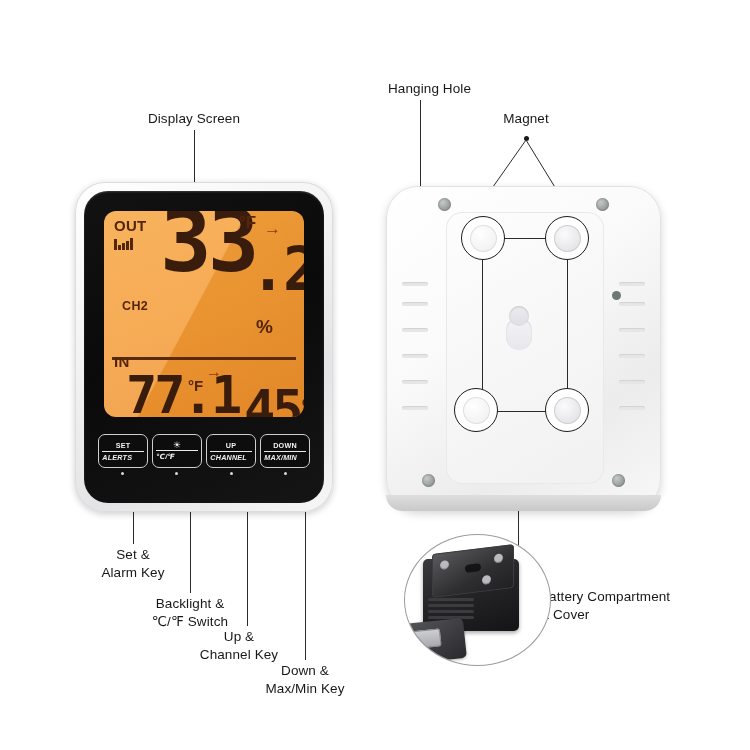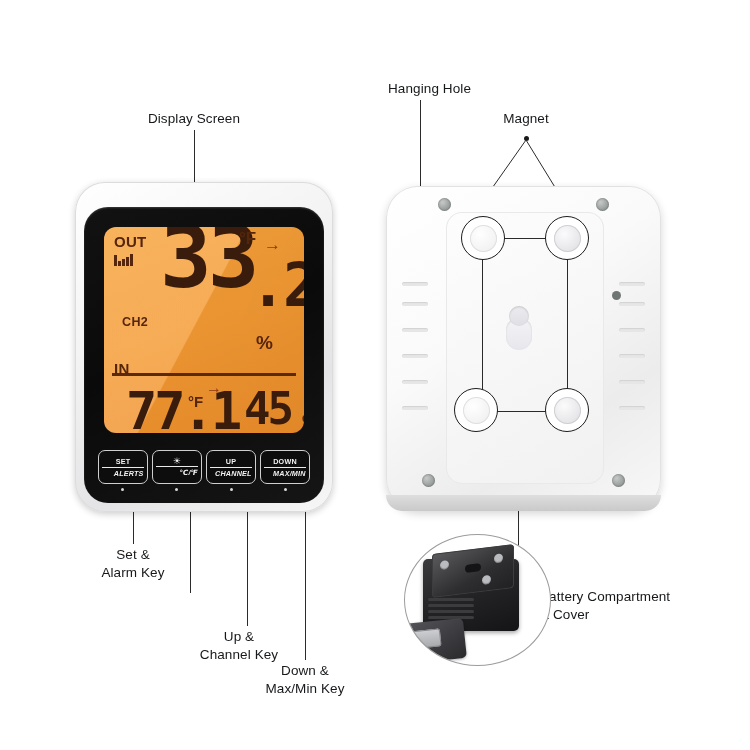--- a/index.html
+++ b/index.html
@@ -30,21 +30,20 @@
     position:absolute;left:75px;top:182px;width:258px;height:330px;
     border-radius:30px;
     background:linear-gradient(150deg,#ffffff 0%,#f3f3f3 38%,#e4e4e6 70%,#f7f7f7 100%);
     box-shadow:0 2px 7px rgba(0,0,0,.20), inset 0 0 0 1px #dcdcdc;
   }
   .front-inner{
     position:absolute;left:9px;top:9px;right:9px;bottom:9px;
     border-radius:24px;
     background:linear-gradient(155deg,#121212 0%,#0a0a0a 45%,#151515 100%);
     box-shadow:inset 0 1px 2px rgba(255,255,255,.18);
-    margin-top:16px;
   }
   .lcd{
     position:absolute;left:20px;top:20px;right:20px;height:206px;
     border-radius:12px;overflow:hidden;
     background:
       linear-gradient(118deg,rgba(255,255,255,.17) 0%,rgba(255,255,255,.17) 46%,rgba(0,0,0,.045) 46.5%,rgba(0,0,0,.06) 100%),
       linear-gradient(160deg,#f7a33c 0%,#f59b34 45%,#ef8f2a 100%);
   }
   
   .seg{
@@ -68,34 +67,34 @@
   .out-dec{position:absolute;left:146px;top:28px;font-size:60px;line-height:1;letter-spacing:-3px;}
   .out-unit{position:absolute;left:135px;top:2px;font-size:17px;font-weight:bold;color:#55250c;}
   .arrow-top{position:absolute;left:160px;top:8px;font-size:17px;color:#8d3a12;}
   .out-hum{
     position:absolute;left:88px;top:72px;font-size:66px;line-height:1;letter-spacing:-3px;
   }
   .out-hum-pct{position:absolute;left:152px;top:105px;font-size:19px;font-weight:bold;color:#55250c;}
 
   .divider{position:absolute;left:8px;right:8px;top:146px;height:2.5px;background:#5a2a10;}
 
-  .lbl-in{position:absolute;left:10px;top:133px;font-size:15px;font-weight:bold;color:#55250c;letter-spacing:.3px;}
+  .lbl-in{position:absolute;left:10px;top:142px;font-size:15px;font-weight:bold;color:#55250c;letter-spacing:.3px;}
   .in-temp{position:absolute;left:22px;top:158px;font-size:52px;line-height:1;letter-spacing:-3px;}
   .in-unit{position:absolute;left:84px;top:166px;font-size:15px;font-weight:bold;color:#55250c;}
   .arrow-in{position:absolute;left:102px;top:152px;font-size:16px;color:#8d3a12;}
-  .in-hum{position:absolute;left:140px;top:160px;font-size:44px;line-height:1;letter-spacing:-3px;}
+  .in-hum{position:absolute;left:140px;top:172px;font-size:52px;line-height:1;letter-spacing:-3px;}
   .in-hum-pct{position:absolute;left:198px;top:186px;font-size:16px;font-weight:bold;color:#55250c;}
 
   
   .btnrow{position:absolute;left:14px;right:14px;top:243px;display:flex;justify-content:space-between;}
   .btn{
     width:48px;height:32px;border-radius:7px;border:1px solid #cfcfcf;
     background:#0d0d0d;display:flex;flex-direction:column;
     align-items:center;justify-content:center;color:#f2f2f2;
-    font-size:7.2px;font-weight:bold;line-height:1.25;text-align:right;letter-spacing:.2px;
+    font-size:7.2px;font-weight:bold;line-height:1.25;text-align:left;letter-spacing:.2px;
   }
   .btn .top{padding-bottom:1px;}
   .btn .bot{border-top:1px solid #eaeaea;padding-top:1px;width:86%;font-style:italic;}
   .sunicon{font-size:9px;line-height:1;padding-bottom:0px;}
   .leds{position:absolute;left:14px;right:14px;top:281px;display:flex;justify-content:space-between;}
   .led{width:48px;display:flex;justify-content:center;}
   .led span{width:3px;height:3px;border-radius:50%;background:#d8d8d8;display:block;}
 
   
   .back{
@@ -200,20 +199,22 @@
   <div class="dot" style="left:524px;top:136px;"></div>
   <svg style="position:absolute;left:440px;top:138px;width:160px;height:92px;">
     <line x1="86" y1="2" x2="24" y2="90" stroke="#2b2b2b" stroke-width="1"></line>
     <line x1="86" y1="2" x2="140" y2="90" stroke="#2b2b2b" stroke-width="1"></line>
   </svg>
 
   <div class="label ctr" style="left:133px;top:546px;">Set &amp;
 Alarm Key</div>
   <div class="ln v" style="left:133px;top:508px;height:36px;"></div>
 
+  <div class="label ctr" style="left:190px;top:595px;">Backlight &amp;
+℃/℉ Switch</div>
   <div class="ln v" style="left:190px;top:508px;height:85px;"></div>
 
   <div class="label ctr" style="left:239px;top:628px;">Up &amp;
 Channel Key</div>
   <div class="ln v" style="left:247px;top:508px;height:118px;"></div>
 
   <div class="label ctr" style="left:305px;top:662px;">Down &amp;
 Max/Min Key</div>
   <div class="ln v" style="left:305px;top:508px;height:152px;"></div>
 

